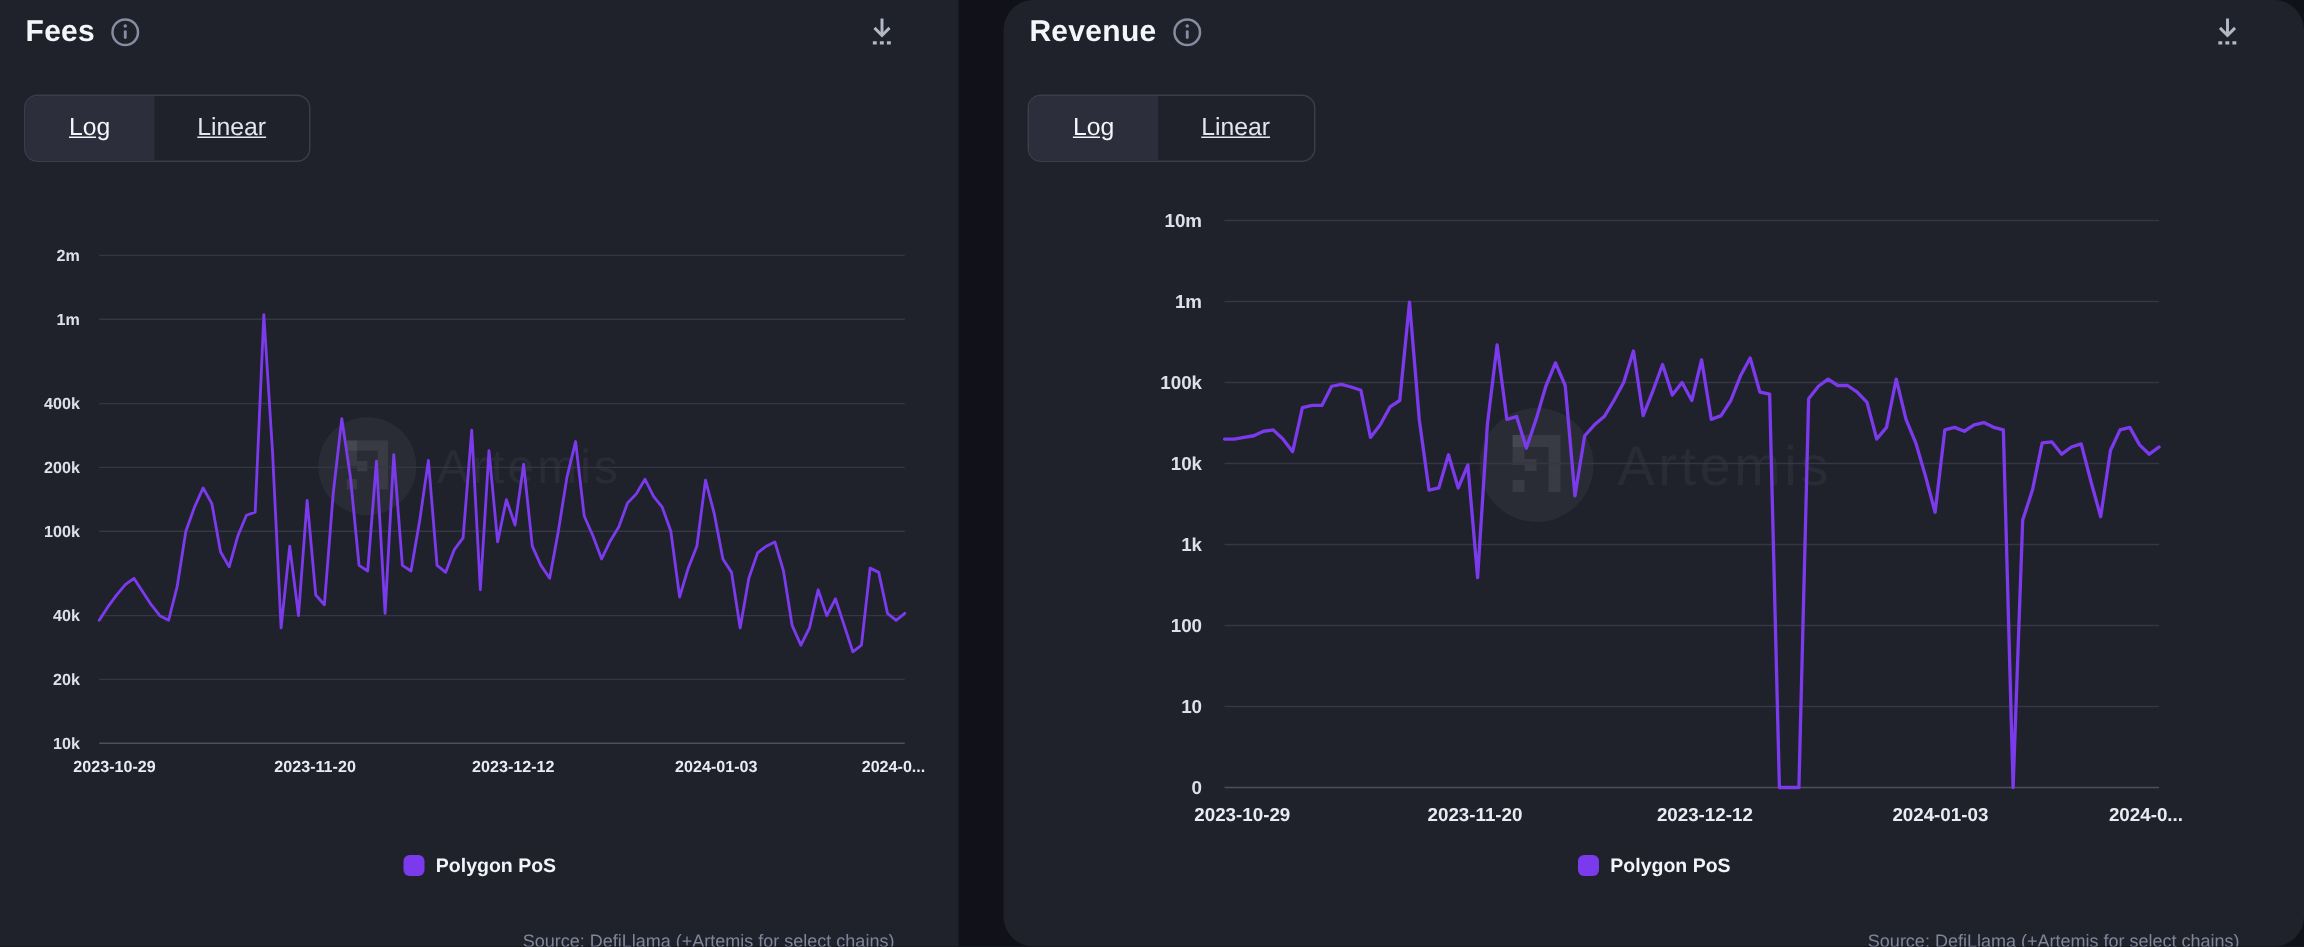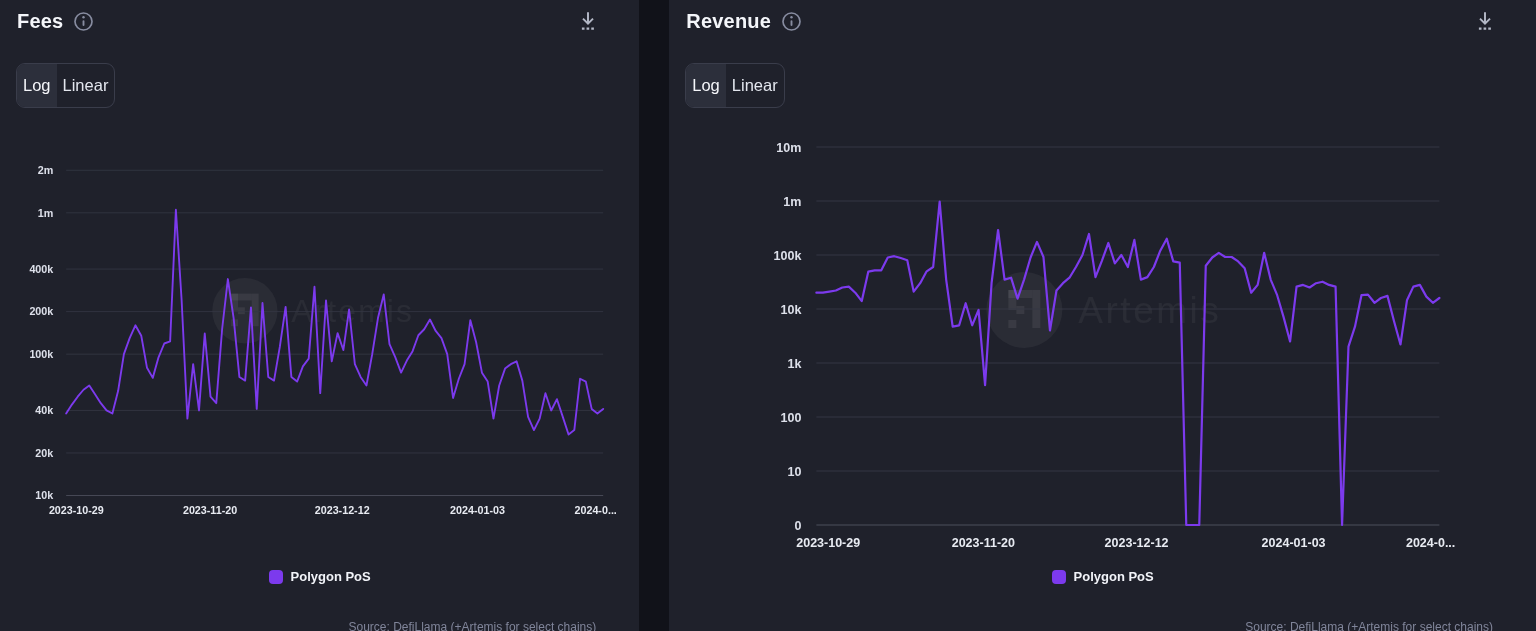--- a/index.html
+++ b/index.html
@@ -9,21 +9,21 @@
     display:flex;
     font-family:"Liberation Sans", sans-serif;
     overflow:hidden;
   }
   .panel{
     position:relative;
     background:#1f212b;
     height:631px;
   }
   .panel.left{width:652px;}
-  .panel.right{width:884px;margin-left:30px;}
+  .panel.right{width:884px;margin-left:30px;border-radius:20px;}
 
   .panel-header{
     position:absolute;top:9px;left:17px;right:40px;
     display:flex;align-items:center;gap:10px;
     z-index:2;
   }
   .panel-title{
     margin:0;font-size:20px;font-weight:700;color:#f4f6fa;letter-spacing:.2px;
   }
   .icon-btn{background:none;border:none;padding:0;cursor:pointer;display:flex;align-items:center;}
@@ -32,21 +32,21 @@
   .scale-toggle{
     position:absolute;top:63px;left:16px;
     display:inline-flex;
     border:1px solid #3a3d4b;border-radius:9px;
     overflow:hidden;z-index:2;
   }
   .seg{
     border:none;background:transparent;cursor:pointer;
     font-family:"Liberation Sans",sans-serif;
     font-size:16.5px;color:#e3e6ee;
-    padding:10px 6px;line-height:23px;
+    padding:10px 29px;line-height:23px;text-decoration:underline;
   }
   .seg.active{background:#2c2f3b;color:#f5f6fa;}
 
   svg.chart{position:absolute;inset:0;width:100%;height:100%;display:block;}
   svg.chart text{font-family:"Liberation Sans",sans-serif;}
 
   .legend-row{
     position:absolute;top:569px;left:0;right:0;
     display:flex;align-items:center;justify-content:center;gap:8px;
     z-index:2;

